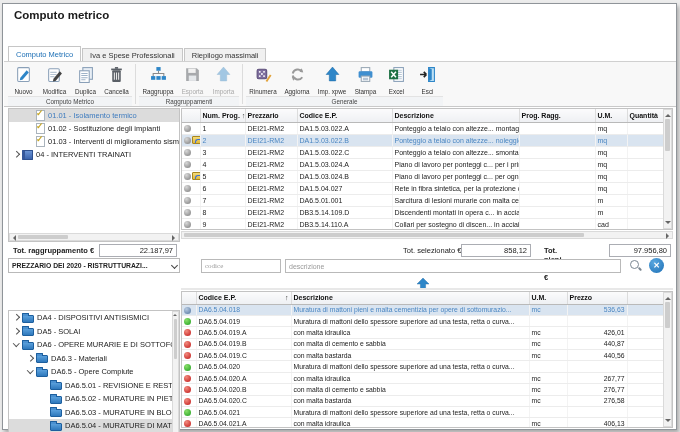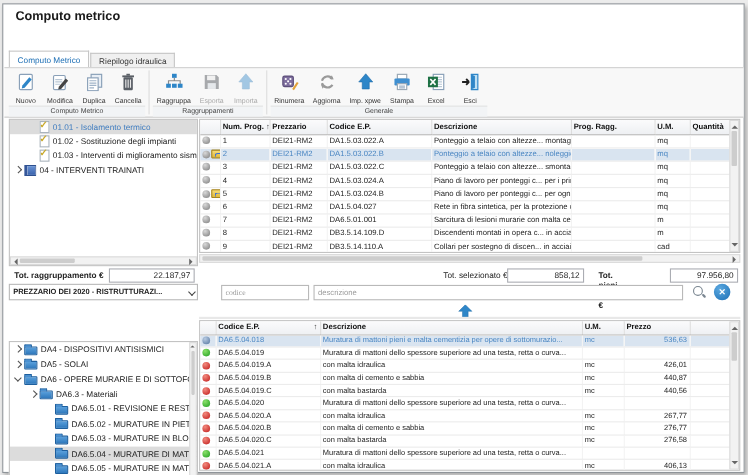--- a/index.html
+++ b/index.html
@@ -103,21 +103,22 @@
 </head>
 <body>
 
 <div class="window">
 
   <div class="title">Computo metrico</div>
 
 
   <div class="tabs">
     <div class="tab active">Computo Metrico</div>
-    <div class="tab">Riepilogo idraulica</div>
+    <div class="tab">Iva e Spese Professionali</div>
+    <div class="tab">Riepilogo massimali</div>
   </div>
 
   <div class="toolbar">
     <div class="tgroup">
       <div class="tbtns">
         <div class="tbtn">
           <span><svg viewBox="0 0 16 16">
                 <rect x="2.5" y="1.5" width="11" height="13" rx="1" fill="#fff" stroke="#8aa0b8"></rect>
                 <path d="M5 11 L11 4 L13 6 L7 13 L4.5 13.5 Z" fill="#2e86c8"></path>
               </svg></span>
@@ -447,20 +448,25 @@
         <span class="ticon folder"></span>
         <span class="tlabel">DA6 - OPERE MURARIE E DI SOTTOFOND</span>
       </div>
 
       <div class="titem lv1">
         <span class="exp right"></span>
         <span class="ticon folder"></span>
         <span class="tlabel">DA6.3 - Materiali</span>
       </div>
 
+      <div class="titem lv1">
+        <span class="exp down"></span>
+        <span class="ticon folder"></span>
+        <span class="tlabel">DA6.5 - Opere Compiute</span>
+      </div>
 
       <div class="titem lv2">
         <span class="exp"></span>
         <span class="ticon folder"></span>
         <span class="tlabel">DA6.5.01 - REVISIONE E RESTAURI</span>
       </div>
 
       <div class="titem lv2">
         <span class="exp"></span>
         <span class="ticon folder"></span>

